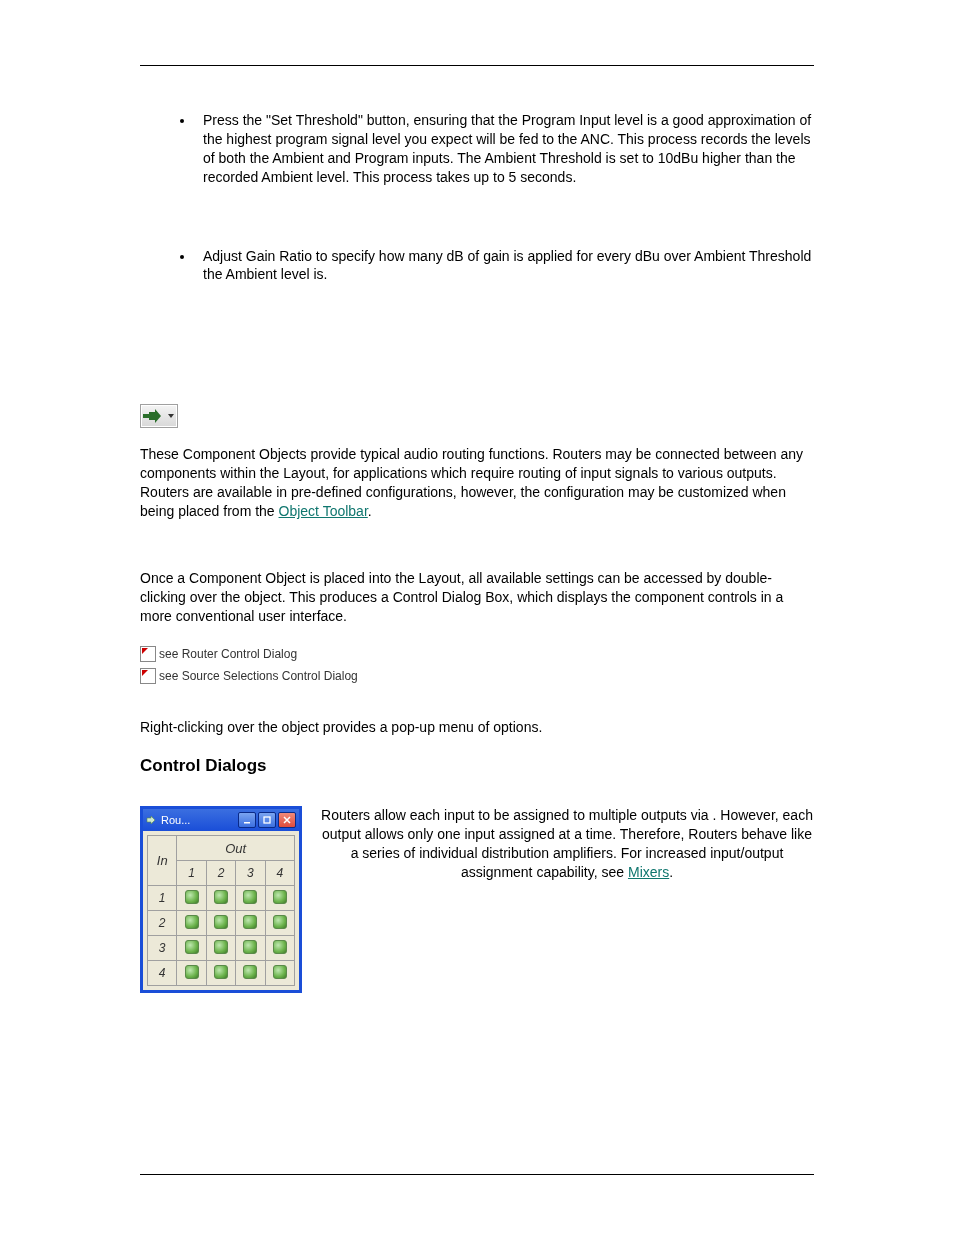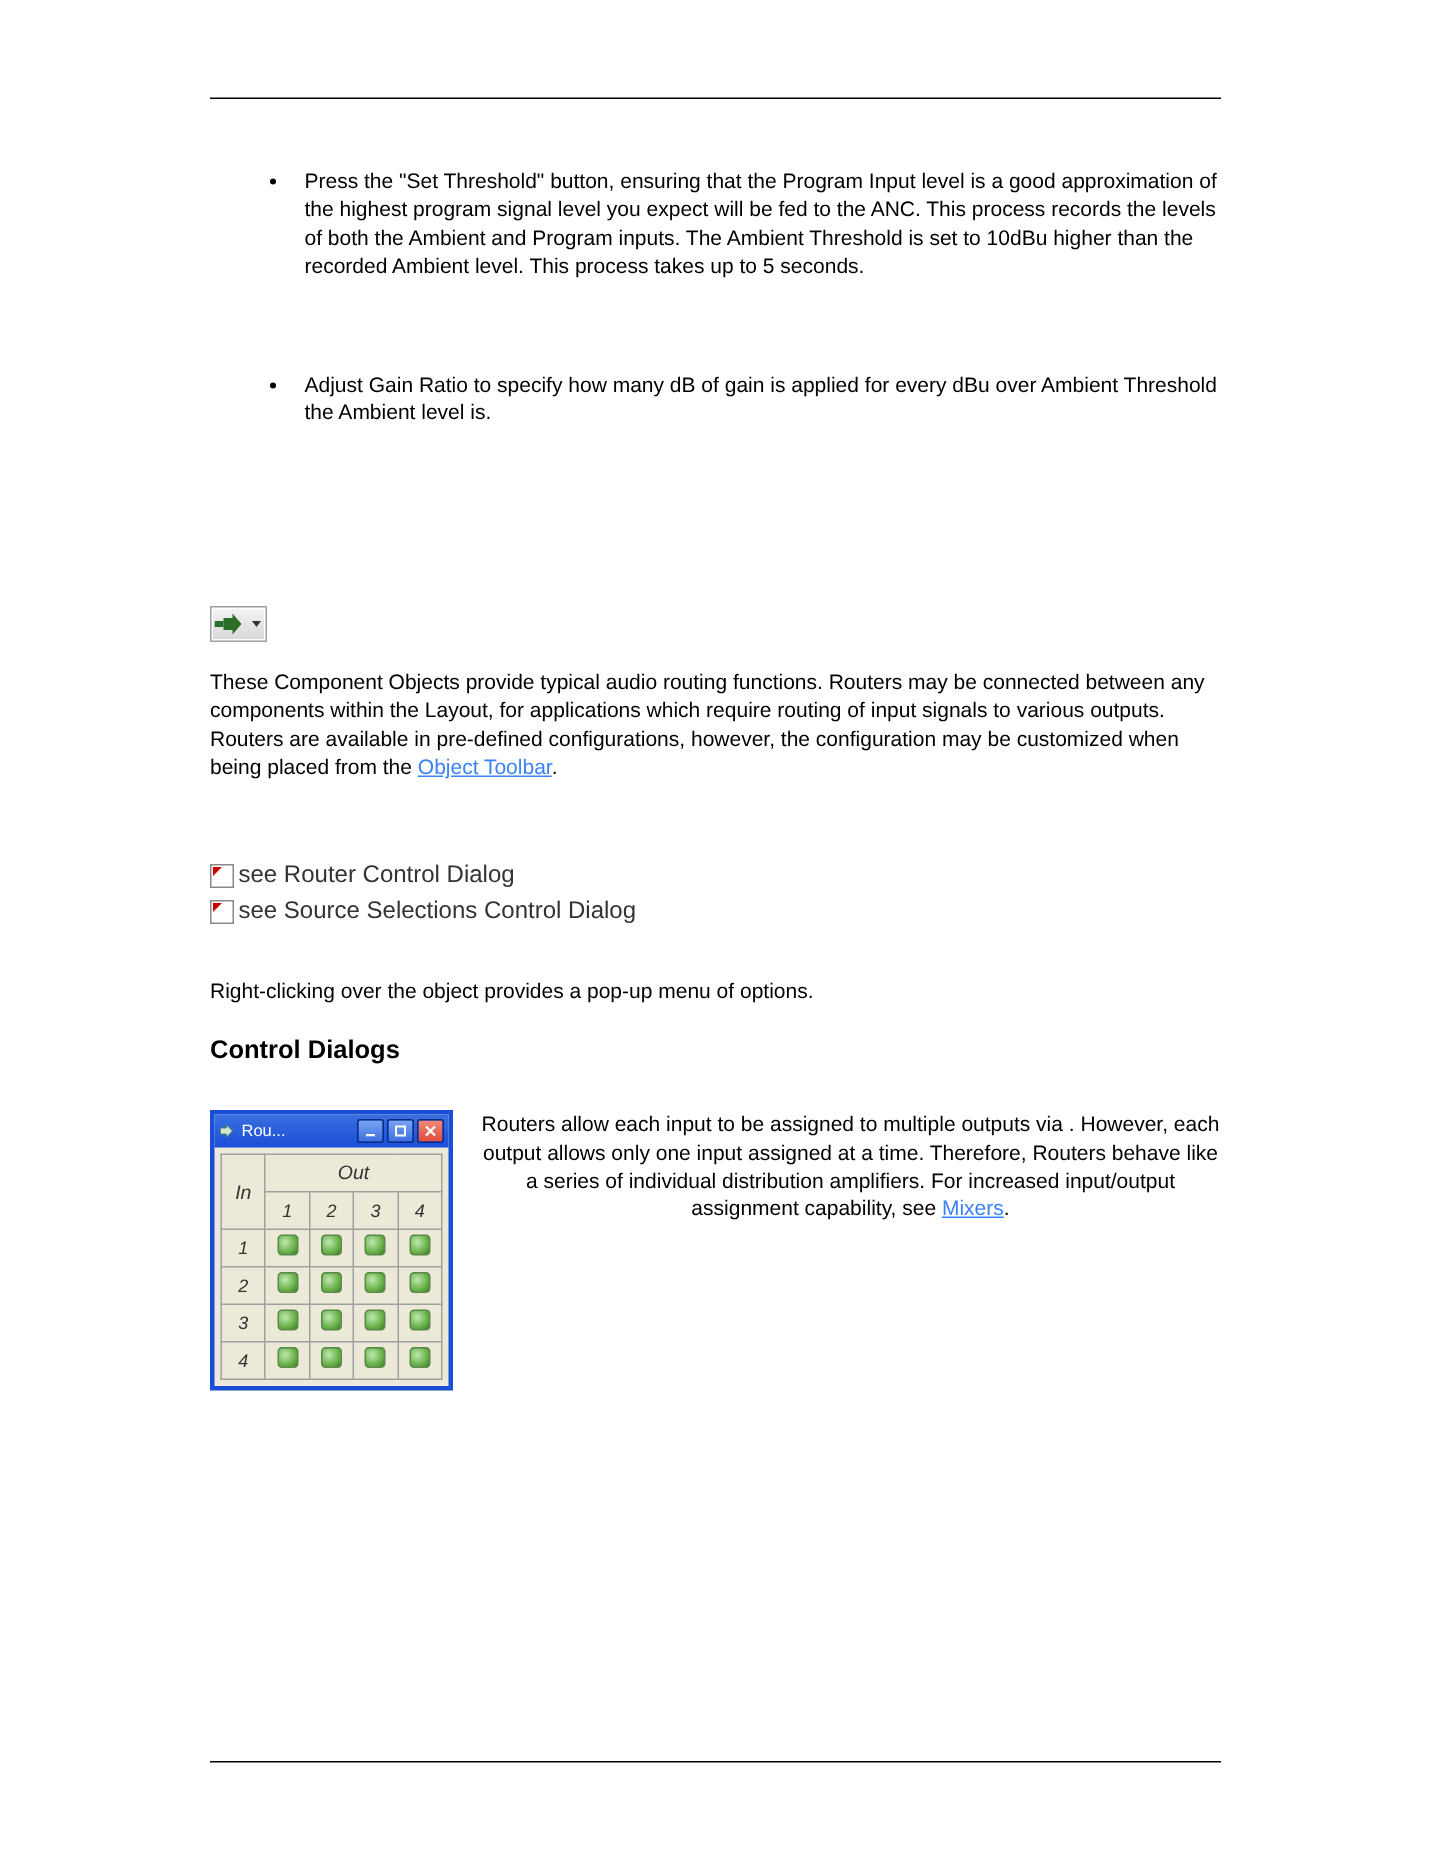--- a/index.html
+++ b/index.html
@@ -33,21 +33,21 @@
   ul.bullets li {
     margin-bottom: 60px;
     padding-left: 8px;
     line-height: 1.35;
   }
   .para {
     line-height: 1.35;
     margin-bottom: 20px;
   }
   .link {
-    color: #3b82f6;
+    color: #0f766e;
     text-decoration: underline;
     cursor: pointer;
   }
   .toolbar-icon {
     display: inline-block;
     width: 36px;
     height: 22px;
     background: linear-gradient(#f4f4f4,#d8d8d8);
     border: 1px solid #a0a0a0;
     box-shadow: inset 0 0 0 1px #fff;
@@ -61,21 +61,21 @@
   }
   .heading {
     font-weight: bold;
     font-size: 17px;
     margin: 18px 0 30px 0;
   }
   .see-line {
     display:flex;
     align-items:center;
     gap:3px;
-    font-size:16px;
+    font-size:12px;
     margin:6px 0;
     color:#333;
   }
   .see-line .mini-icon {
     width:14px;height:14px;border:1px solid #888;background:#fff;position:relative;display:inline-block;
   }
   .see-line .mini-icon::before{
     content:'';position:absolute;left:1px;top:1px;width:0;height:0;
     border-top:6px solid #c00;border-right:6px solid transparent;
   }
@@ -151,20 +151,21 @@
     </svg>
     <span class="caret"></span>
   </span>
 
   <div class="para">
     <span>These Component Objects provide typical audio routing functions. Routers may be connected between any components within the Layout, for applications which require routing of input signals to various outputs. Routers are available in pre-defined configurations, however, the configuration may be customized when being placed from the </span><span class="link">Object Toolbar</span><span>.</span>
   </div>
 
   <div class="spacer-28"></div>
 
+  <div class="para">Once a Component Object is placed into the Layout, all available settings can be accessed by double-clicking over the object. This produces a Control Dialog Box, which displays the component controls in a more conventional user interface.</div>
 
   <div class="see-line">
     <span class="mini-icon"></span>
     <span>see Router Control Dialog</span>
   </div>
   <div class="see-line">
     <span class="mini-icon"></span>
     <span>see Source Selections Control Dialog</span>
   </div>
 

